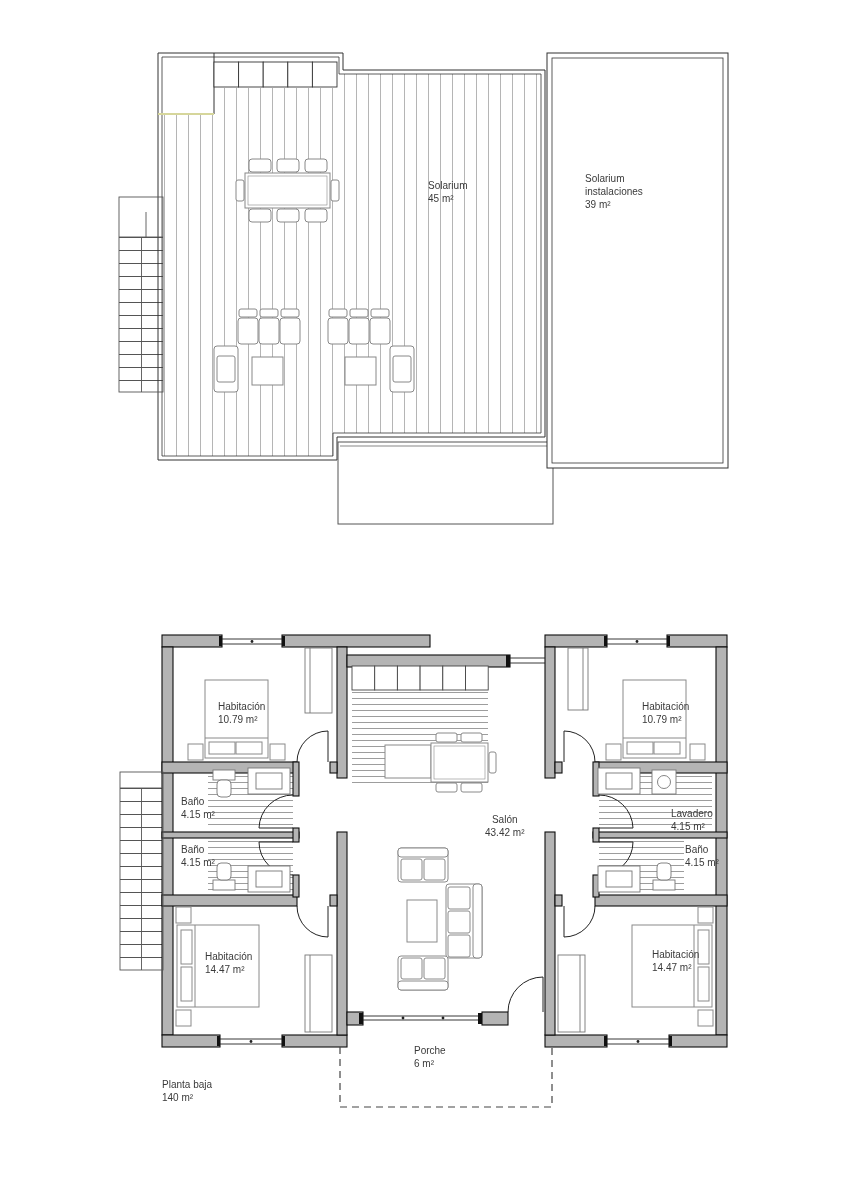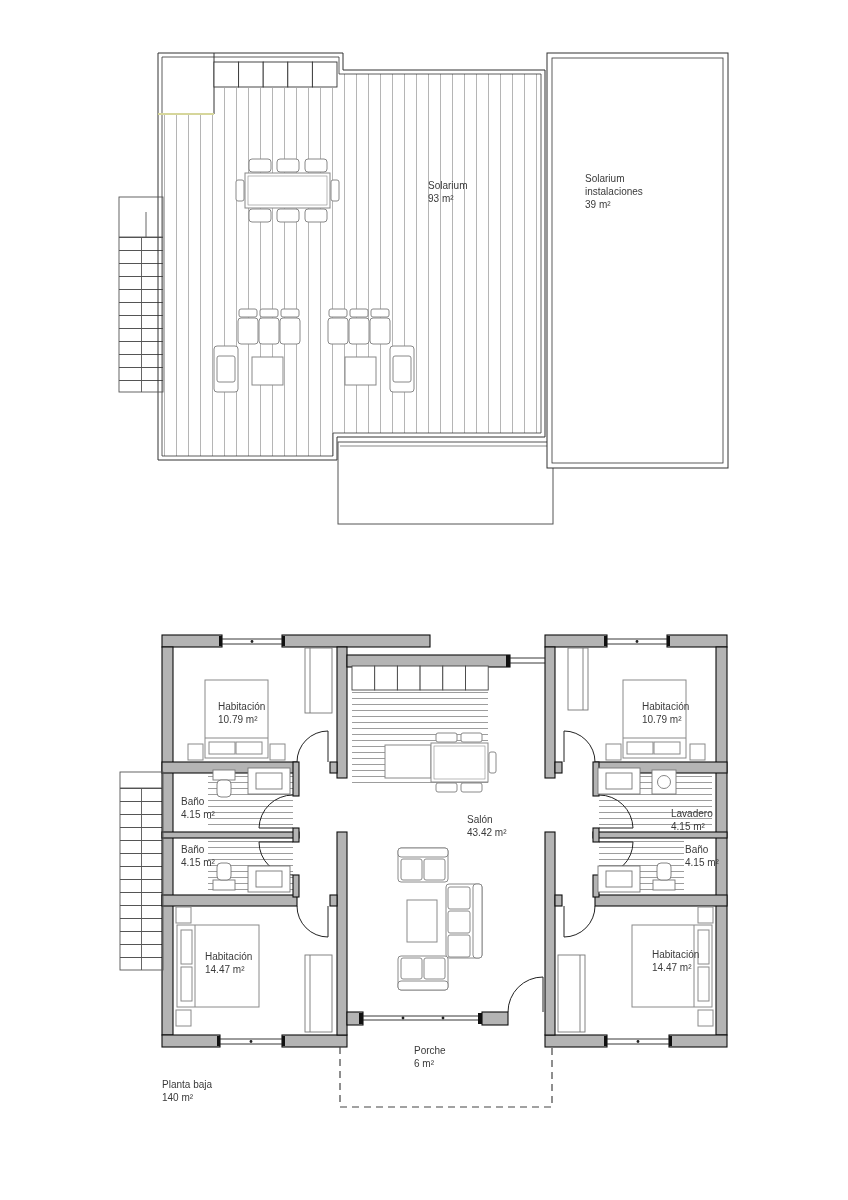--- a/index.html
+++ b/index.html
@@ -303,21 +303,21 @@
       <g stroke="#555" stroke-width="0.9" fill="none">
         <rect x="120" y="772" width="43" height="198"></rect>
         <line x1="141.5" y1="788" x2="141.5" y2="970"></line>
         <line x1="120" y1="788" x2="163" y2="788"></line>
       </g>
     </g>
   </svg>
 
   <div class="lbl" style="left:428px;top:179px;">
     <span>Solarium</span>
-      <span>93 m²</span>
+      <span>45 m²</span>
   </div>
   <div class="lbl" style="left:585px;top:172px;">
     <span>Solarium</span>
       <span>instalaciones</span>
       <span>39 m²</span>
   </div>
 
   <div class="lbl" style="left:218px;top:700px;">
     <span>Habitación</span>
       <span>10.79 m²</span>
@@ -343,21 +343,21 @@
       <span>4.15 m²</span>
   </div>
   <div class="lbl" style="left:205px;top:950px;">
     <span>Habitación</span>
       <span>14.47 m²</span>
   </div>
   <div class="lbl" style="left:652px;top:948px;">
     <span>Habitación</span>
       <span>14.47 m²</span>
   </div>
-  <div class="lbl" style="left:467px;top:813px;">
+  <div class="lbl" style="left:485px;top:813px;text-align:center;">
     <span>Salón</span>
       <span>43.42 m²</span>
   </div>
   <div class="lbl" style="left:414px;top:1044px;">
     <span>Porche</span>
       <span>6 m²</span>
   </div>
   <div class="lbl" style="left:162px;top:1078px;">
     <span>Planta baja</span>
       <span>140 m²</span>

